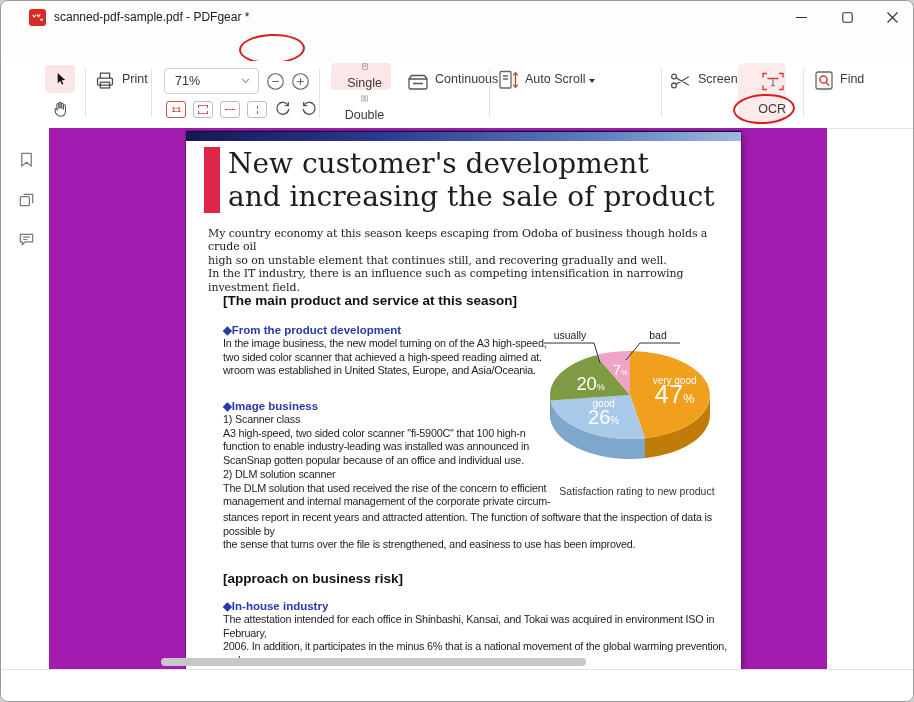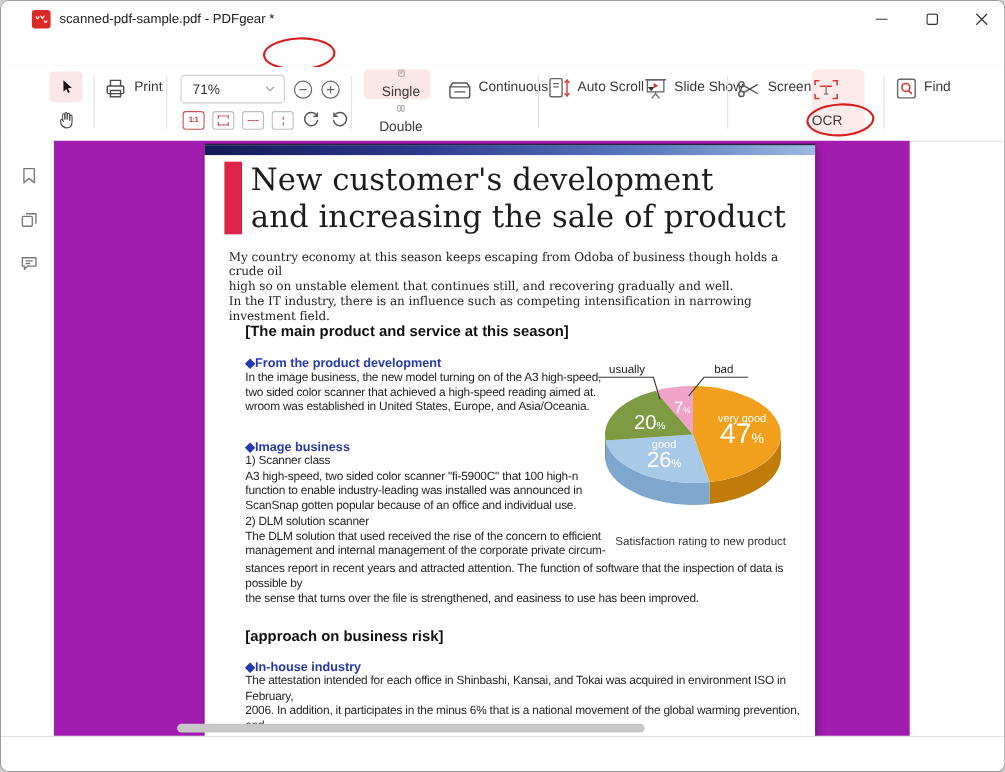--- a/index.html
+++ b/index.html
@@ -29,21 +29,21 @@
   .lbl{font-size:12.5px;color:#3a3a3a;white-space:nowrap;}
   .combo{display:flex;align-items:center;justify-content:space-between;box-sizing:border-box;
          border:1px solid #cfcfcf;border-radius:4px;padding:0 8px 0 10px;font-size:12.5px;color:#333;background:#fff;}
   .fitbox{box-sizing:border-box;width:20px;height:17px;border:1px solid #bdbdbd;border-radius:3px;
           display:flex;align-items:center;justify-content:center;}
   .fitbox.red{border-color:#d05050;}
   .onetxt{font-size:7px;color:#c0392b;font-weight:bold;letter-spacing:-0.5px;}
   .rowbtn{display:flex;align-items:center;gap:6px;justify-content:flex-start;border-radius:4px;flex-direction:column;}
   .caret{width:0;height:0;border-left:3.5px solid transparent;border-right:3.5px solid transparent;
          border-top:4px solid #333;display:inline-block;margin-left:4px;}
-  .ocrbtn{background:#fdeaea;border-radius:6px;display:flex;flex-direction:column;align-items:flex-start;gap:4px;padding-top:6px;box-sizing:border-box;}
+  .ocrbtn{background:#fdeaea;border-radius:6px;display:flex;flex-direction:column;align-items:flex-end;gap:4px;padding-top:6px;box-sizing:border-box;}
   
   .sidebar{left:0;top:127px;width:48px;height:541px;background:#fff;border-right:1px solid #ececec;}
   .sbbtn{left:14px;width:22px;height:22px;display:flex;align-items:center;justify-content:center;}
   .viewer{left:48px;top:127px;width:778px;height:541px;background:#a21caf;overflow:hidden;}
   .page{left:137px;top:3px;width:555px;height:660px;background:#fff;
         box-shadow:0 0 0 1px rgba(0,0,0,.18),3px 3px 7px rgba(0,0,0,.28);}
   .band{left:0;top:0;width:555px;height:9px;background:linear-gradient(90deg,#141a56 0%,#2c3a8e 35%,#5f7fc0 75%,#9db9e0 100%);border-top:1.5px solid #0c1030;}
   .redbar{left:18px;top:16px;width:16px;height:66px;background:#de2447;}
   .doc-title{left:42px;top:16px;font-family:"DejaVu Serif",serif;font-size:28px;line-height:33px;color:#1d1d1d;white-space:pre-line;}
   .doc-intro{left:22px;top:96px;font-family:"DejaVu Serif",serif;font-size:11px;line-height:13.4px;color:#222;white-space:pre-line;letter-spacing:-0.1px;}
@@ -280,31 +280,20 @@
         <svg width="24" height="24" viewBox="0 0 24 24" fill="none" stroke-width="1.3">
             <rect x="4" y="3.5" width="11" height="16.5" rx="1" stroke="#666"></rect>
             <path d="M7 8h5M7 11h5" stroke="#666"></path>
             <g stroke="#d23b33" stroke-linejoin="round">
               <path d="M19.5 5.5v13"></path>
               <path d="M17.3 7.3 19.5 4.6l2.2 2.7M17.3 16.7l2.2 2.7 2.2-2.7"></path>
             </g>
           </svg>
       </span>
       <span class="lbl"><span>Auto Scroll</span><span class="caret"></span></span>
-    </button>
-    <button class="r col" style="left:583px;top:4px;width:72px;">
-      <span class="icn">
-        <svg width="24" height="23" viewBox="0 0 24 22" fill="none" stroke="#666" stroke-width="1.2">
-            <path d="M2.5 3h19"></path>
-            <rect x="4.5" y="3" width="15" height="11"></rect>
-            <path d="M10.2 6l4.3 2.4-4.3 2.4z" fill="#d23b33" stroke="none"></path>
-            <path d="M12 14v1.5M8.5 20l3.5-4.2L15.5 20"></path>
-          </svg>
-      </span>
-      <span class="lbl">Slide Show</span>
     </button>
     <div class="r vdiv" style="left:660px;top:8px;"></div>
 
     <button class="r col" style="left:668px;top:4px;width:70px;">
       <span class="icn">
         <svg width="24" height="22" viewBox="0 0 24 22" fill="none" stroke="#555" stroke-width="1.3" stroke-linecap="round">
             <circle cx="5" cy="6.6" r="2.4"></circle>
             <circle cx="5" cy="15.4" r="2.4"></circle>
             <path d="M7.1 7.9 19.5 15M7.1 14.1 19.5 7"></path>
           </svg>

